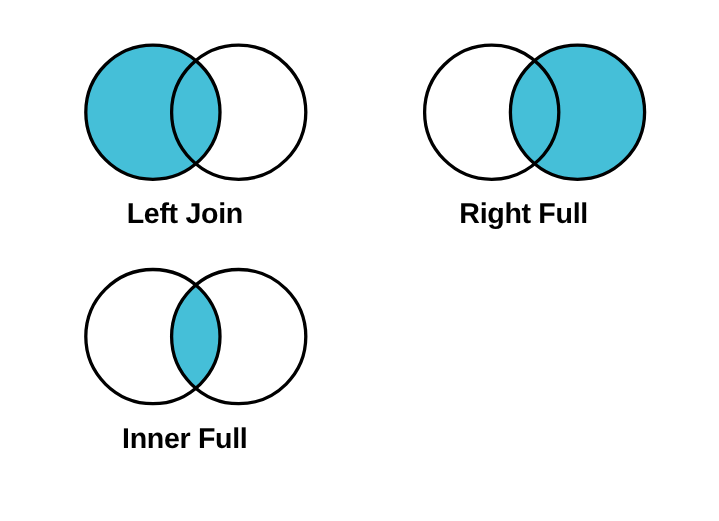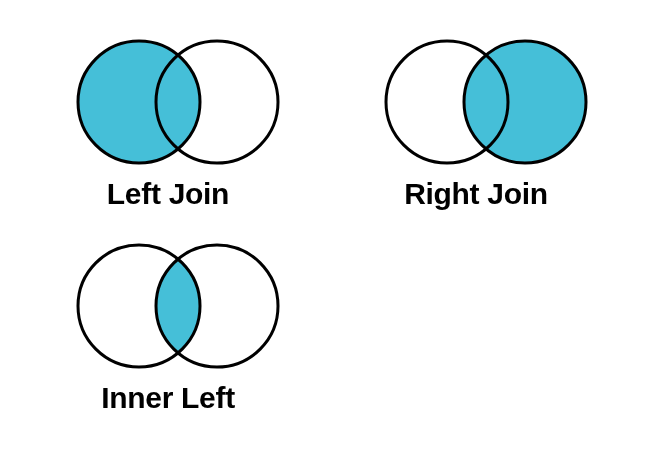--- a/index.html
+++ b/index.html
@@ -43,21 +43,21 @@
     display: block;
   }
 
   .venn-label {
     position: absolute;
     left: 0;
     width: 320px;
     text-align: center;
     font-family: "Liberation Sans", sans-serif;
     font-weight: bold;
-    font-size: 30px;
+    font-size: 26px;
     line-height: 34px;
     letter-spacing: -0.3px;
     color: #000000;
     white-space: pre-line;
   }
 
   .label-top { top: 147px; }
   .label-bottom { top: 147px; }
 </style>
 </head>
@@ -101,36 +101,36 @@
       <circle cx="131" cy="72" r="61" fill="#ffffff" stroke="none"></circle>
 
       <circle cx="209" cy="72" r="61" fill="#45bfd8" stroke="none"></circle>
 
       <g clip-path="url(#clip-right-A)">
         <circle cx="209" cy="72" r="61" fill="#45bfd8" stroke="none"></circle>
       </g>
       <circle cx="131" cy="72" r="61" fill="none" stroke="#000000" stroke-width="3"></circle>
       <circle cx="209" cy="72" r="61" fill="none" stroke="#000000" stroke-width="3"></circle>
     </svg>
-    <div class="venn-label label-top">Right Join</div>
+    <div class="venn-label label-top">Right Full</div>
   </div>
 
   <div class="venn-cell cell-bl">
     <svg class="venn-svg" width="320" height="145" viewBox="0 0 320 145">
       <defs>
         <clipPath id="clip-inner-B">
           <circle cx="209" cy="72" r="61"></circle>
         </clipPath>
       </defs>
       <circle cx="131" cy="72" r="61" fill="#ffffff" stroke="none"></circle>
       <circle cx="209" cy="72" r="61" fill="#ffffff" stroke="none"></circle>
 
       <g clip-path="url(#clip-inner-B)">
         <circle cx="131" cy="72" r="61" fill="#45bfd8" stroke="none"></circle>
       </g>
       <circle cx="131" cy="72" r="61" fill="none" stroke="#000000" stroke-width="3"></circle>
       <circle cx="209" cy="72" r="61" fill="none" stroke="#000000" stroke-width="3"></circle>
     </svg>
-    <div class="venn-label label-bottom">Inner Left</div>
+    <div class="venn-label label-bottom">Inner Full</div>
   </div>
 
 
 </div>
 
 </body></html>

